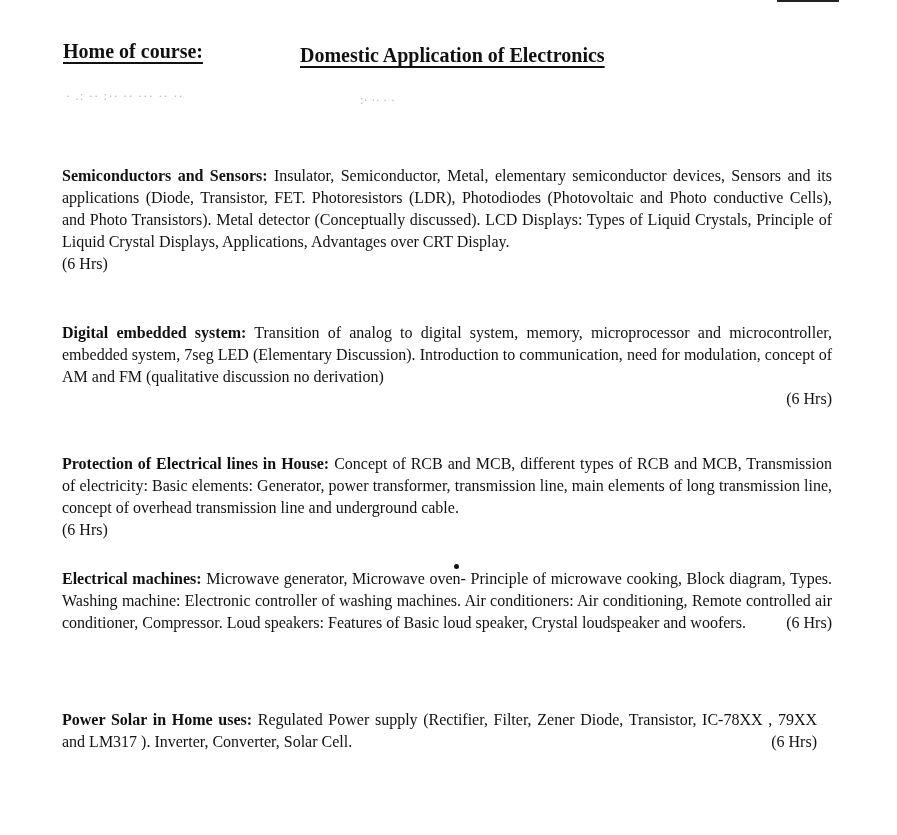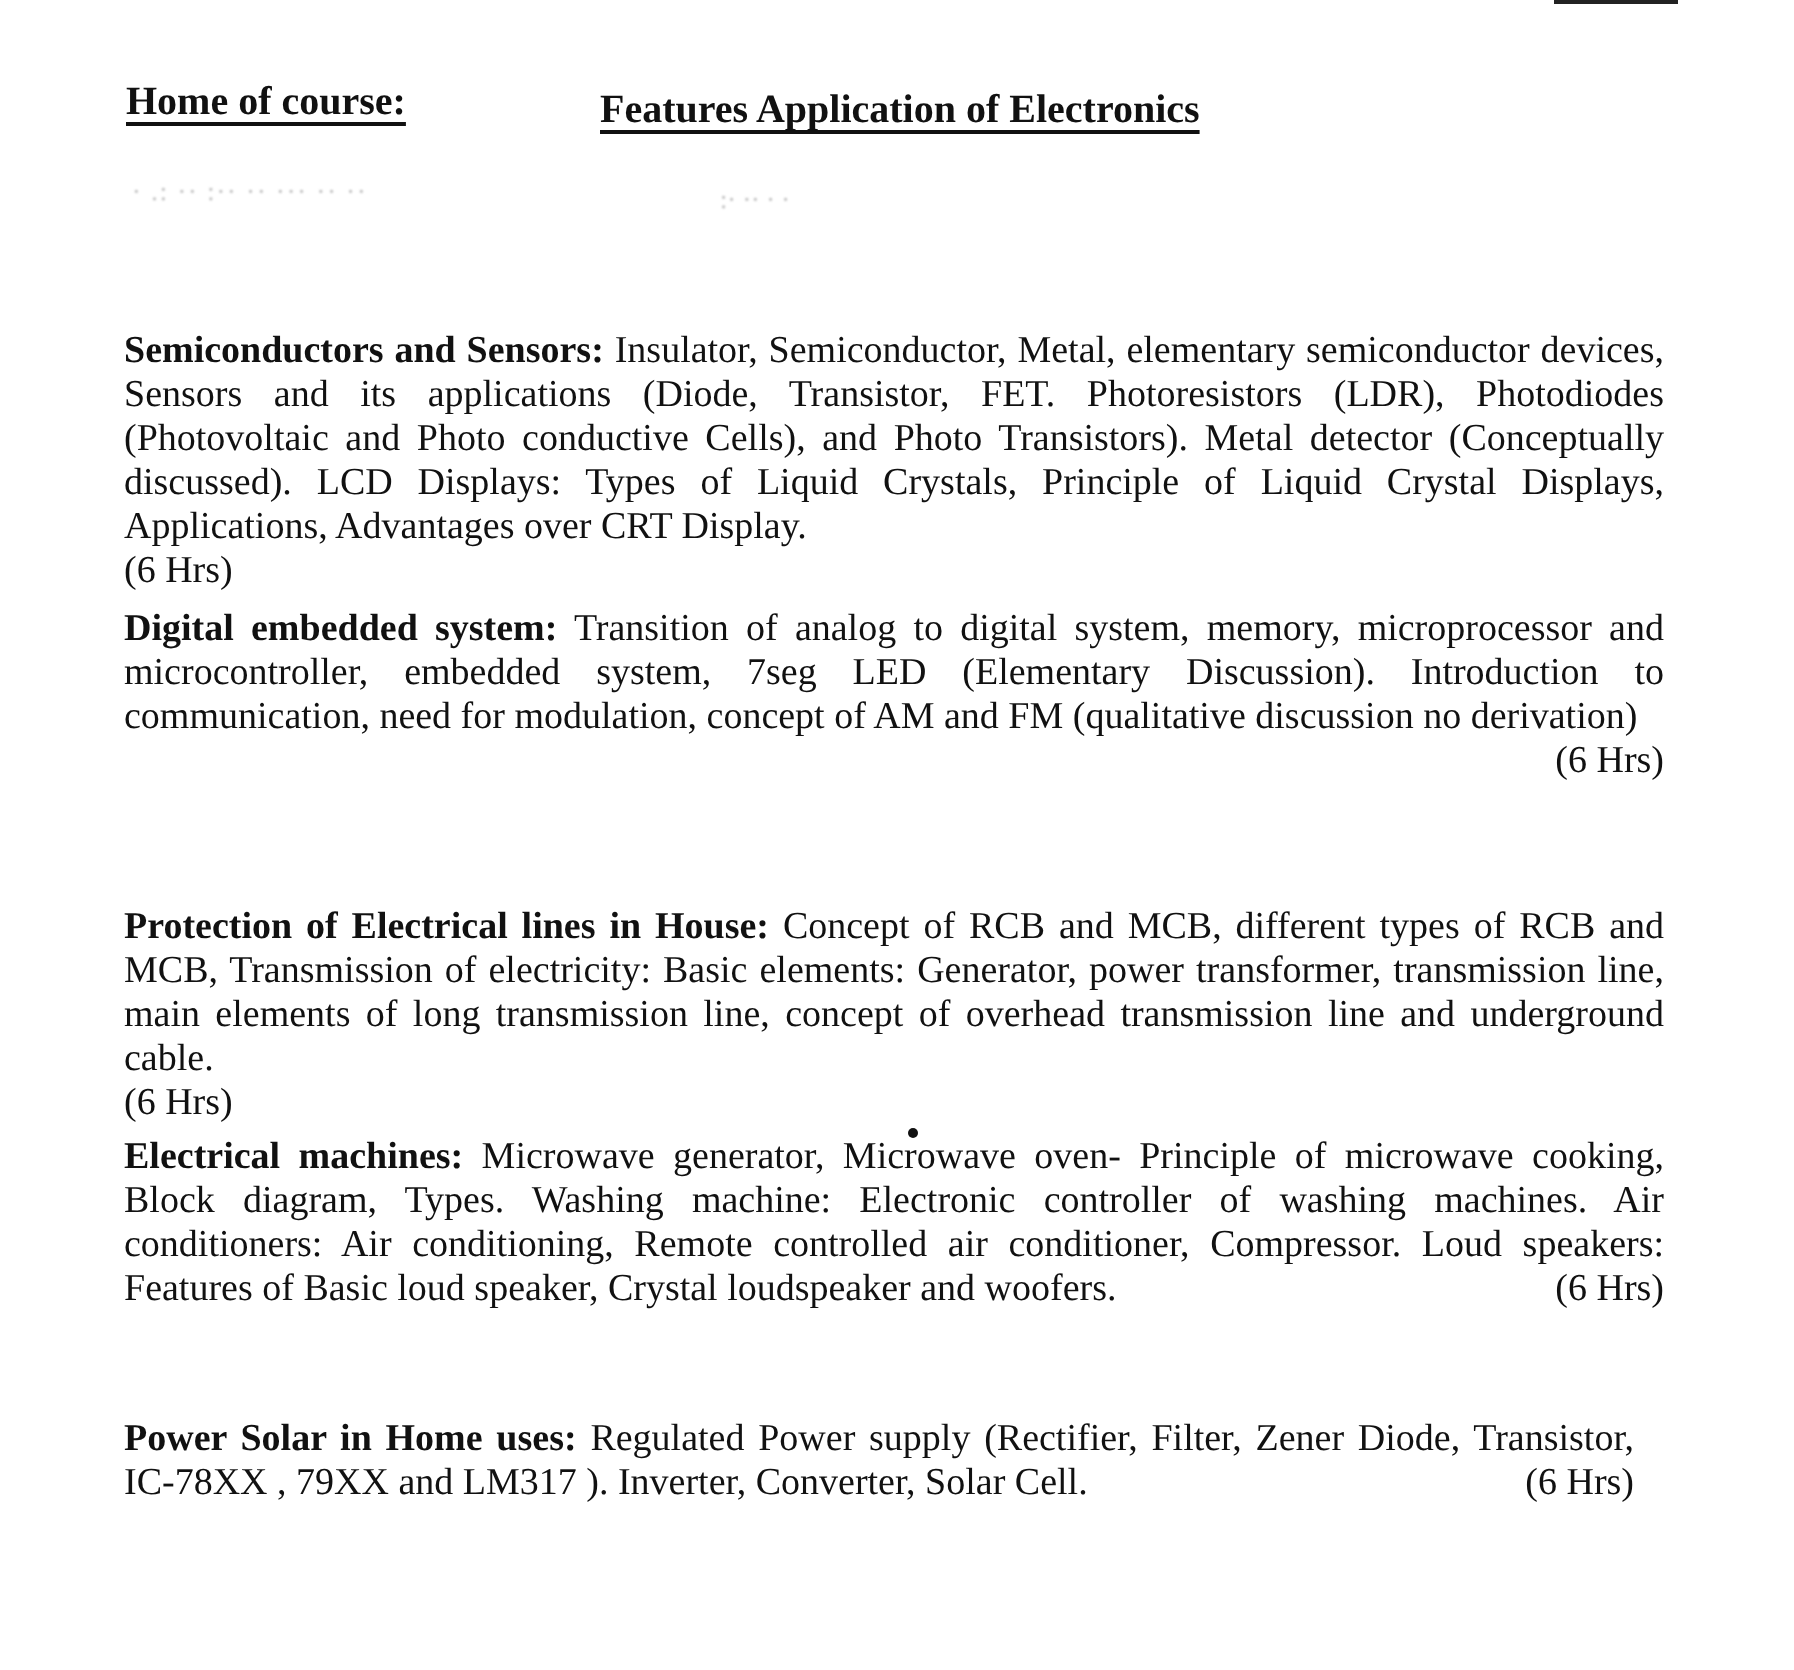--- a/index.html
+++ b/index.html
@@ -7,40 +7,40 @@
     width: 897px; height: 835px; background: #ffffff; color: #111;
     font-family: "Liberation Serif", "DejaVu Serif", serif;
     position: relative; overflow: hidden;
   }
   .topbar { position: absolute; top: 0; right: 58px; width: 62px; height: 2px; background: #222; }
   .header { position: absolute; top: 40px; left: 63px; width: 700px; font-weight: bold; font-size: 20px; }
   .header .label { position: absolute; left: 0; top: 0; text-decoration: underline; text-decoration-thickness: 2px; text-underline-offset: 4px; }
   .header .title { position: absolute; left: 237px; top: 4px; text-decoration: underline; text-decoration-thickness: 2px; text-underline-offset: 4px; }
   .faded { position: absolute; top: 88px; left: 66px; font-size: 13px; color: #bbb; letter-spacing: 1px; filter: blur(0.6px); }
   .faded2 { position: absolute; top: 92px; left: 360px; font-size: 13px; color: #bbb; filter: blur(0.6px); }
-  .section { position: absolute; left: 62px; width: 770px; font-size: 19px; line-height: 22px; text-align: justify; }
+  .section { position: absolute; left: 62px; width: 770px; font-size: 16px; line-height: 22px; text-align: justify; }
   .section .heading { font-weight: bold; }
   .hrs-right { display: block; text-align: right; }
   .hrs-left { display: block; text-align: left; }
   .inline-hrs { float: right; }
   .s1 { top: 165px; }
-  .s2 { top: 304px; }
+  .s2 { top: 322px; }
   .s3 { top: 453px; }
   .s4 { top: 568px; }
   .s5 { top: 709px; width: 755px; }
   .dot { position: absolute; width: 5px; height: 5px; border-radius: 50%; background: #111; }
 </style>
 </head>
 <body>
 
 <div class="topbar"></div>
 
 <div class="header">
   <span class="label">Home of course:</span>
-  <span class="title">Features Application of Electronics</span>
+  <span class="title">Domestic Application of Electronics</span>
 </div>
 <div class="faded">· .: ·· :·· ·· ··· ·· ··</div>
 <div class="faded2">:· ·· · ·</div>
 
 <div class="section s1">
   <span class="heading">Semiconductors and Sensors:</span>
   <span>Insulator, Semiconductor, Metal, elementary semiconductor devices, Sensors and its applications (Diode, Transistor, FET. Photoresistors (LDR), Photodiodes (Photovoltaic and Photo conductive Cells), and Photo Transistors). Metal detector (Conceptually discussed). LCD Displays: Types of Liquid Crystals, Principle of Liquid Crystal Displays, Applications, Advantages over CRT Display.</span>
   <span class="hrs-left">(6 Hrs)</span>
 </div>
 

